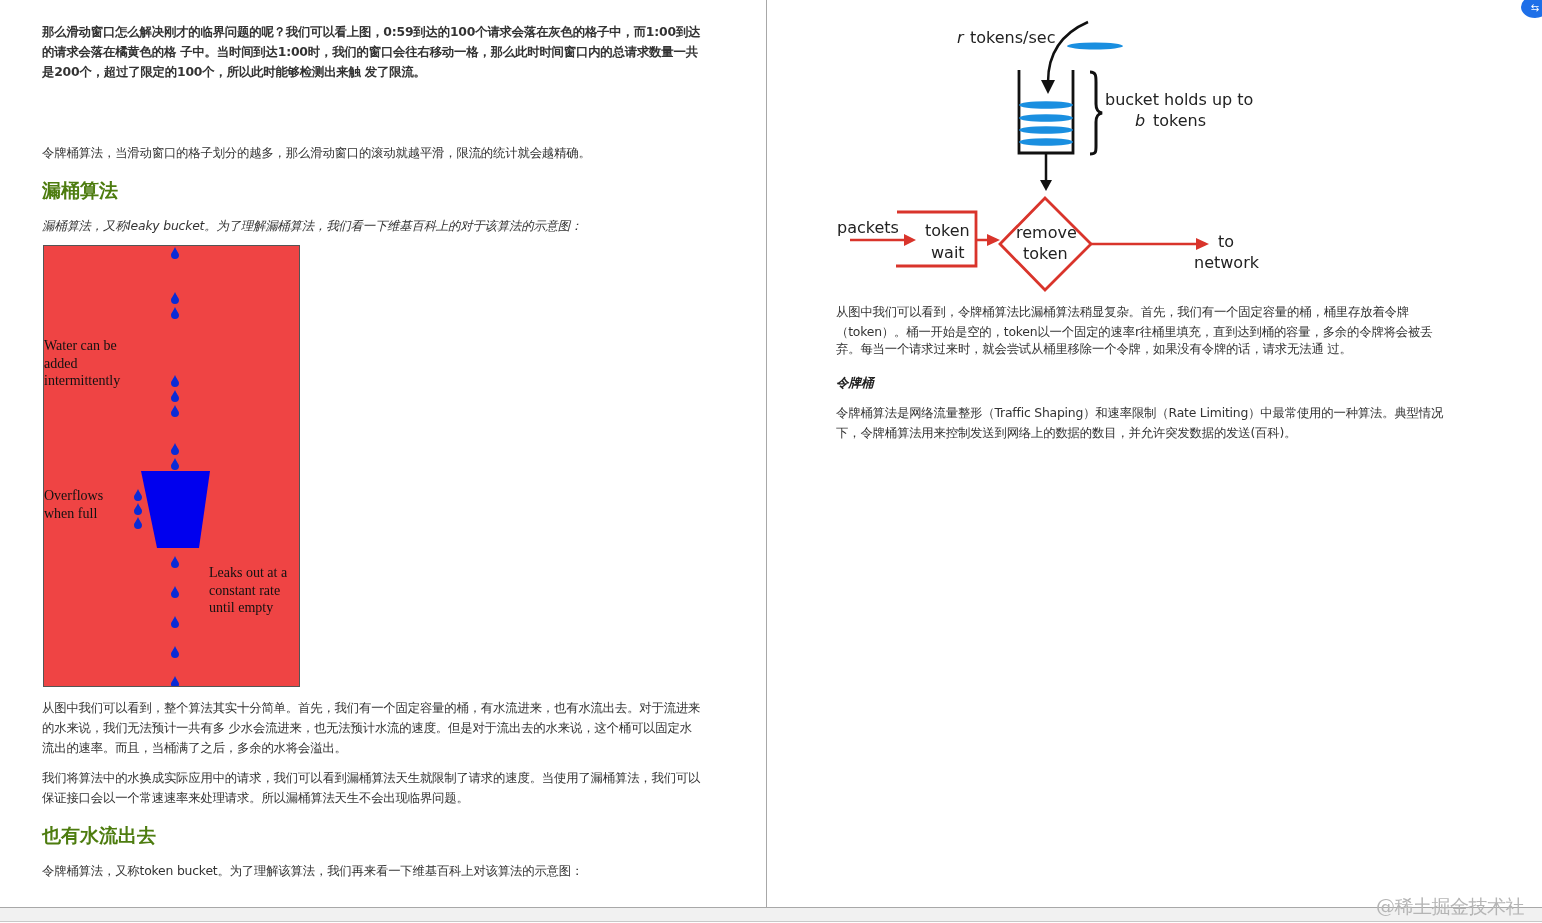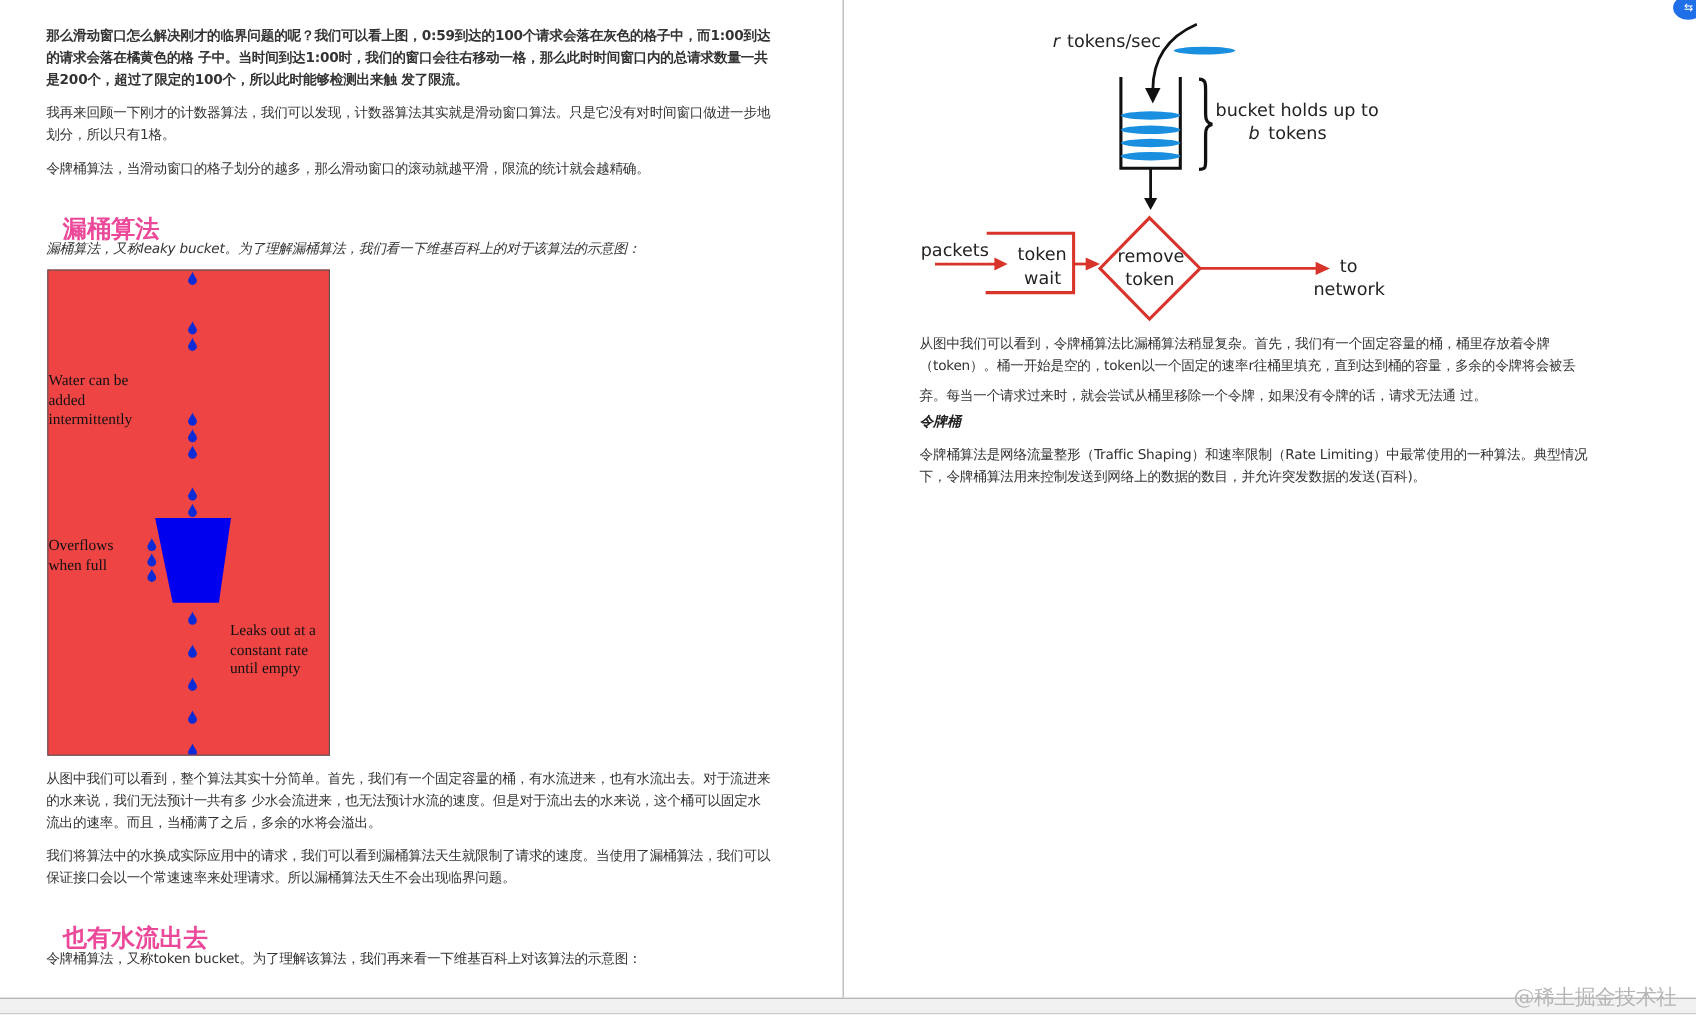--- a/index.html
+++ b/index.html
@@ -5,40 +5,39 @@
   html, body { margin:0; padding:0; }
   body { width:1542px; height:923px; background:#ffffff; position:relative; overflow:hidden;
          font-family:"DejaVu Sans", "Liberation Sans", sans-serif; color:#333; }
   .page { position:absolute; top:0; height:907px; background:#fff; }
   .page-left { left:0; width:766px; }
   .page-right { left:767px; width:775px; }
   .divider { position:absolute; left:766px; top:0; width:1px; height:907px; background:#a8a8a8; }
   .bottom-bar { position:absolute; left:0; top:907px; width:1542px; height:13px; background:#f1f1f1;
                 border-top:1px solid #a8a8a8; border-bottom:1px solid #c8c8c8; }
   .para { position:absolute; font-size:12.4px; line-height:20px; color:#333; margin:0; letter-spacing:-0.2px; }
-  .h2 { position:absolute; font-size:22px; font-weight:bold; color:#ec4899; margin:15px; }
+  .h2 { position:absolute; font-size:19px; font-weight:bold; color:#4d7c0f; margin:0; }
   .h4 { position:absolute; font-size:12.5px; font-weight:bold; color:#222; margin:0;font-style:italic; }
   .leaky-figure { position:absolute; left:43px; top:245px; width:255px; height:440px;
                   border:1px solid #555; background:#ef4444; }
   .leaky-figure svg { position:absolute; left:0; top:0; }
   .serif-label { font-family:"Liberation Serif", "DejaVu Serif", serif; font-size:14px; fill:#111; }
   .token-figure { position:absolute; left:830px; top:10px; width:450px; height:290px; }
   .sans-label { font-family:"DejaVu Sans", "Liberation Sans", sans-serif; font-size:16px; fill:#222; }
   .italic { font-style:italic; }
   .float-btn { position:absolute; left:1521px; top:-4px; width:28px; height:22px; border-radius:50%;
                background:#1e6fe8; color:#fff; font-size:10px; text-align:center; line-height:24px; }
   .watermark { position:absolute; left:1376px; top:894px; font-size:19px; color:#b5b5b5;
                font-family:"DejaVu Serif", serif; letter-spacing:-0.5px; }
 </style>
 </head>
 <body>
 
 <div class="page page-left">
   <p class="para" style="left:42px; top:22px; width:660px;font-weight:bold;">那么滑动窗口怎么解决刚才的临界问题的呢？我们可以看上图，0:59到达的100个请求会落在灰色的格子中，而1:00到达的请求会落在橘黄色的格 子中。当时间到达1:00时，我们的窗口会往右移动一格，那么此时时间窗口内的总请求数量一共是200个，超过了限定的100个，所以此时能够检测出来触 发了限流。</p>
-  <p class="para" style="left:42px; top:92px; width:660px;">我再来回顾一下刚才的计数器算法，我们可以发现，计数器算法其实就是滑动窗口算法。只是它没有对时间窗口做进一步地划分，所以只有1格。</p>
   <p class="para" style="left:42px; top:143px; width:660px;">令牌桶算法，当滑动窗口的格子划分的越多，那么滑动窗口的滚动就越平滑，限流的统计就会越精确。</p>
 
   <h2 class="h2" style="left:42px; top:178px;">漏桶算法</h2>
   <p class="para" style="left:42px; top:216px; width:660px;font-style:italic;">漏桶算法，又称leaky bucket。为了理解漏桶算法，我们看一下维基百科上的对于该算法的示意图：</p>
 
   <div class="leaky-figure">
     <svg width="255" height="440" viewBox="0 0 255 440">
       <defs>
         <path id="drop" d="M0,-5 C1,-2 4,1 4,3 A4,4 0 1 1 -4,3 C-4,1 -1,-2 0,-5 Z" fill="#0a2bd6"></path>
       </defs>
@@ -124,21 +123,21 @@
     <text class="sans-label" x="193" y="249">token</text>
     <line x1="261" y1="234" x2="368" y2="234" stroke="#d9342b" stroke-width="2.5"></line>
     <polygon points="366,228 379,234 366,240" fill="#d9342b"></polygon>
     <text class="sans-label" x="388" y="237">to</text>
     <text class="sans-label" x="364" y="258">network</text>
   </svg>
 </div>
 
 <p class="para" style="left:836px; top:302px; width:660px; white-space:nowrap;">从图中我们可以看到，令牌桶算法比漏桶算法稍显复杂。首先，我们有一个固定容量的桶，桶里存放着令牌</p>
 <p class="para" style="left:836px; top:322px; width:660px; white-space:nowrap;">（token）。桶一开始是空的，token以一个固定的速率r往桶里填充，直到达到桶的容量，多余的令牌将会被丢</p>
-<p class="para" style="left:836px; top:350px; width:660px; white-space:nowrap;">弃。每当一个请求过来时，就会尝试从桶里移除一个令牌，如果没有令牌的话，请求无法通 过。</p>
+<p class="para" style="left:836px; top:339px; width:660px; white-space:nowrap;">弃。每当一个请求过来时，就会尝试从桶里移除一个令牌，如果没有令牌的话，请求无法通 过。</p>
 
 <h4 class="h4" style="left:836px; top:375px;">令牌桶</h4>
 
 <p class="para" style="left:836px; top:403px; width:660px; white-space:nowrap;">令牌桶算法是网络流量整形（Traffic Shaping）和速率限制（Rate Limiting）中最常使用的一种算法。典型情况</p>
 <p class="para" style="left:836px; top:423px; width:660px; white-space:nowrap;">下，令牌桶算法用来控制发送到网络上的数据的数目，并允许突发数据的发送(百科)。</p>
 
 <div class="float-btn">
   <span>⇆</span>
 </div>
 

